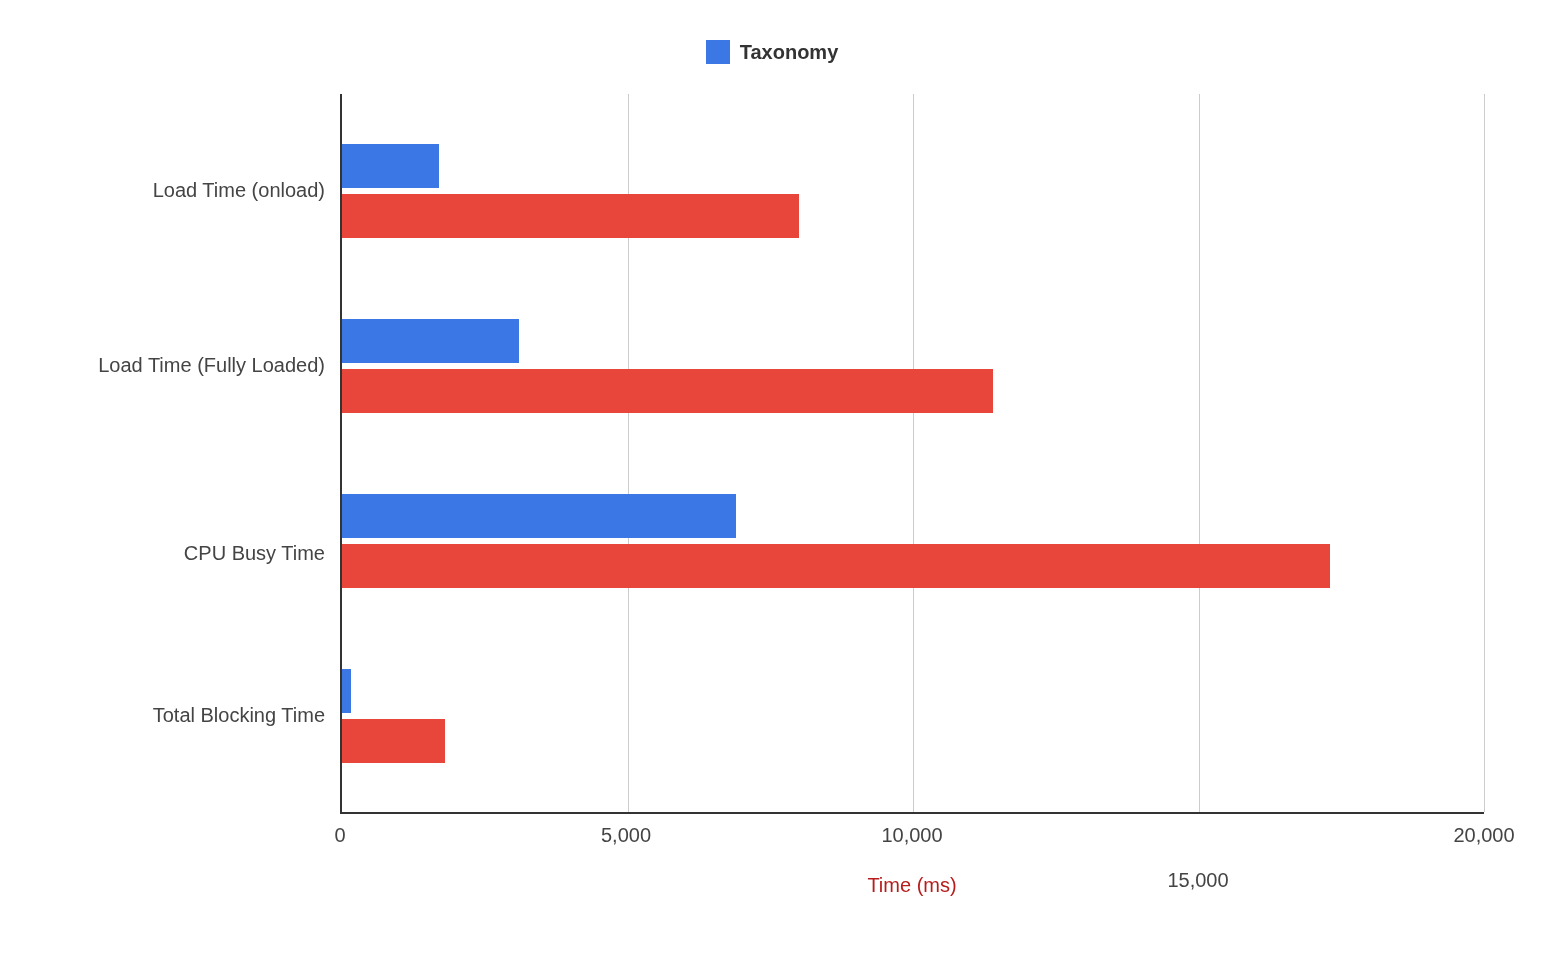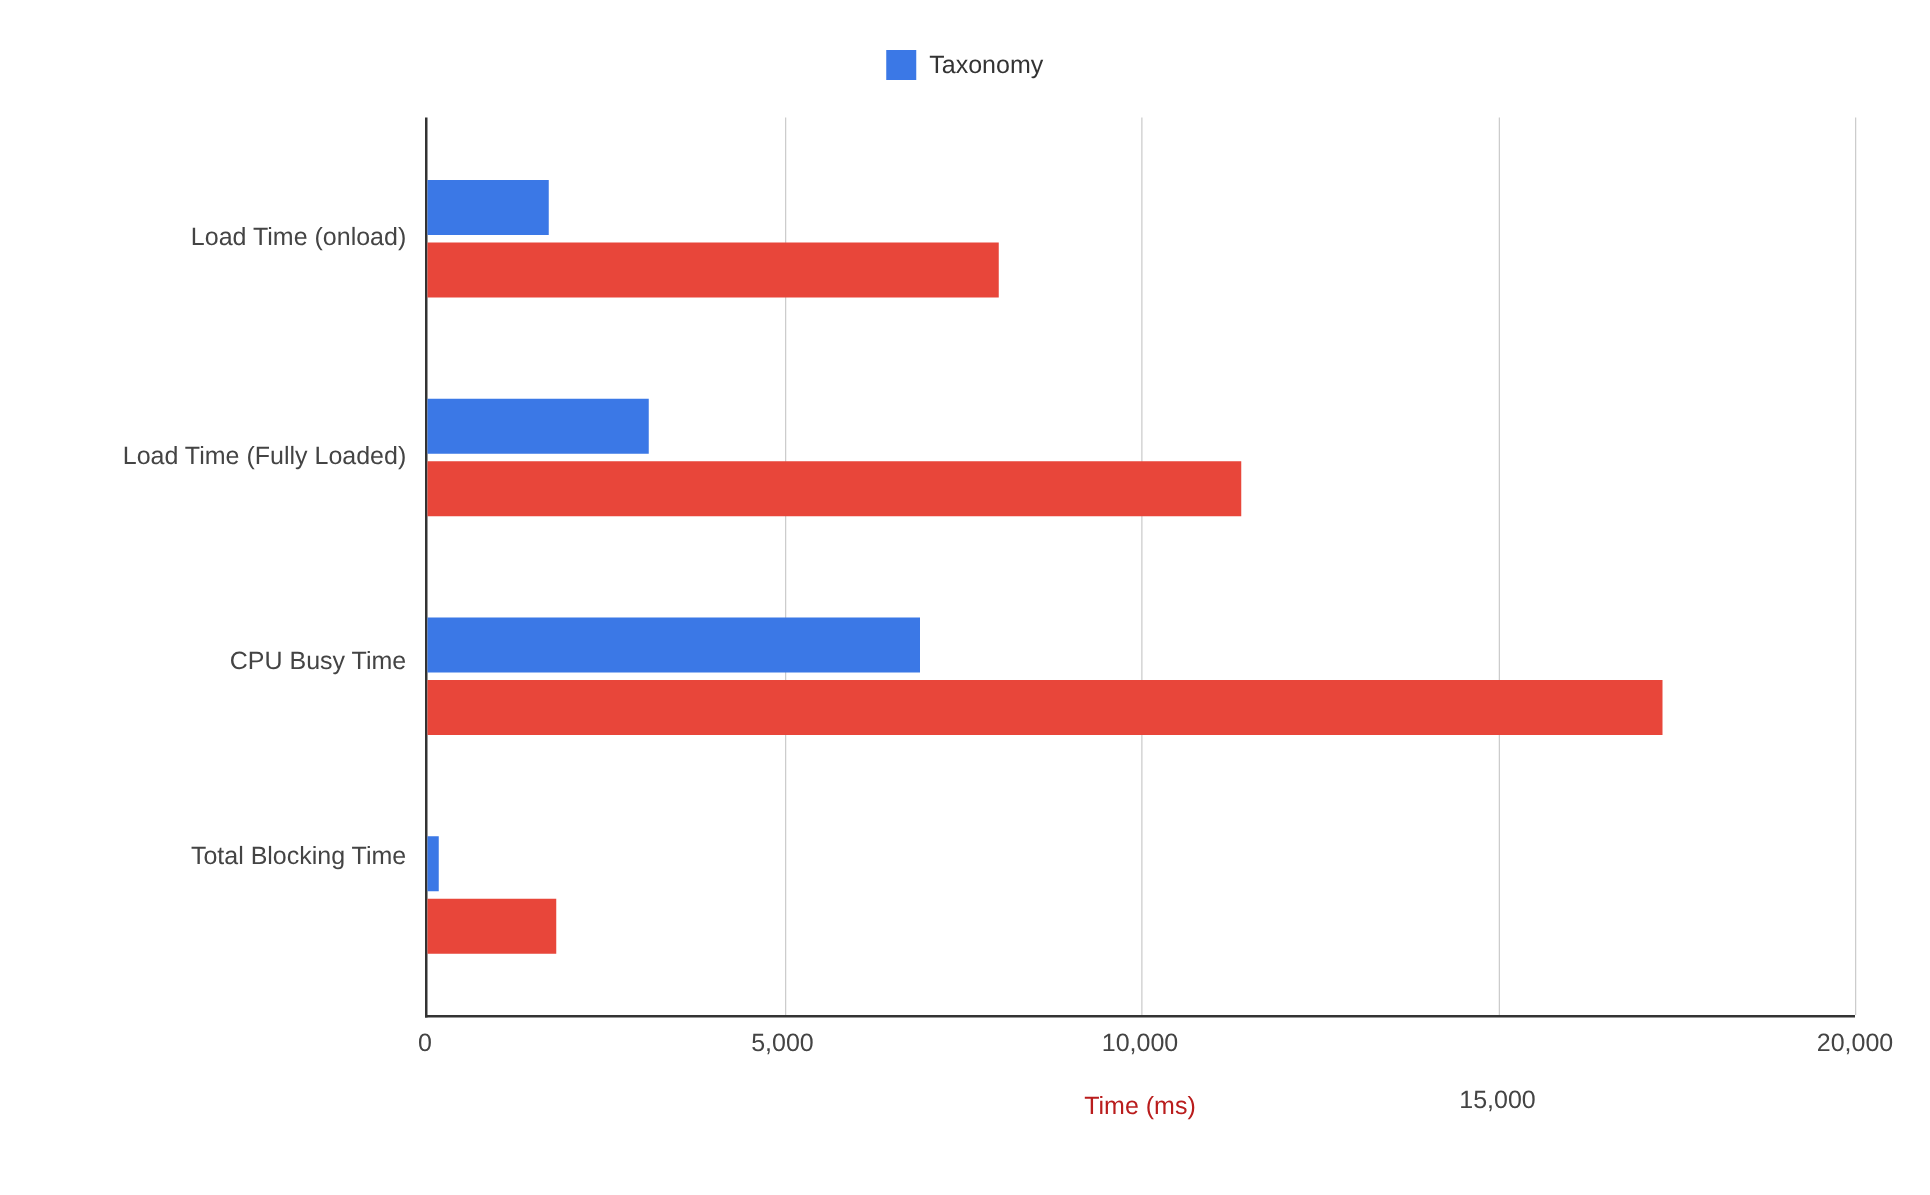--- a/index.html
+++ b/index.html
@@ -16,20 +16,21 @@
       justify-content: center;
       gap: 40px;
       margin-bottom: 30px;
     }
     .legend-item {
       display: flex;
       align-items: center;
       gap: 10px;
       font-size: 20px;
       color: #333;
+      font-weight: bold;
     }
     .legend-swatch {
       width: 24px;
       height: 24px;
     }
     .swatch-blue { background: #3b78e6; }
     .swatch-red { background: #e8463a; }
     .chart-area {
       position: relative;
       height: 720px;
@@ -93,22 +94,22 @@
   <div class="legend-item">
     <div class="legend-swatch swatch-blue"></div>
     <span>Taxonomy</span>
   </div>
 </div>
 
 <div class="chart-area">
   <div class="y-labels">
     <div class="y-label" style="top: 85px;">Load Time (onload)</div>
     <div class="y-label" style="top: 260px;">Load Time (Fully Loaded)</div>
-    <div class="y-label" style="top: 424px;">CPU Busy Time</div>
-    <div class="y-label" style="top: 580px;">Total Blocking Time</div>
+    <div class="y-label" style="top: 448px;">CPU Busy Time</div>
+    <div class="y-label" style="top: 610px;">Total Blocking Time</div>
   </div>
   <div class="plot">
     <div class="gridline" style="left: 25%;"></div>
     <div class="gridline" style="left: 50%;"></div>
     <div class="gridline" style="left: 75%;"></div>
     <div class="gridline" style="left: 100%;"></div>
 
     <div class="bar bar-blue" style="top: 50px; width: 8.5%;"></div>
     <div class="bar bar-red" style="top: 100px; width: 40%;"></div>
 

